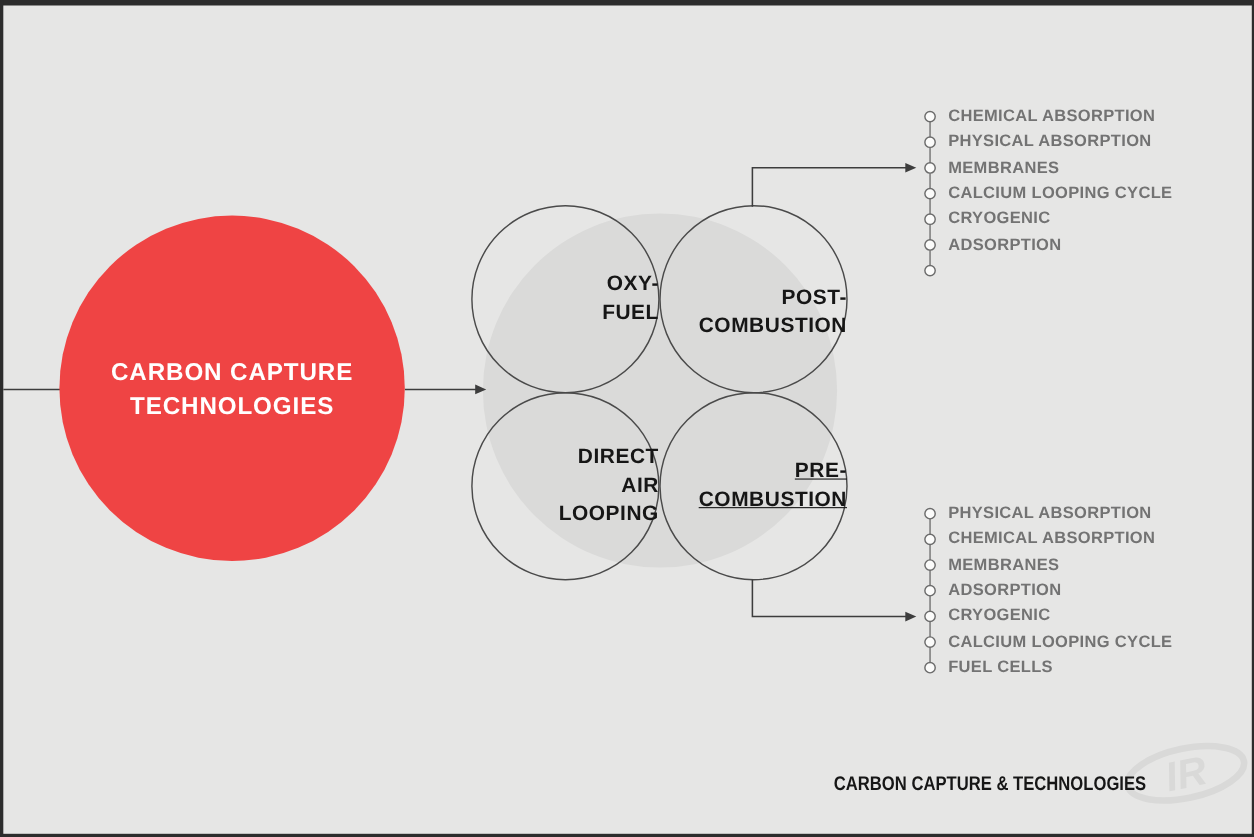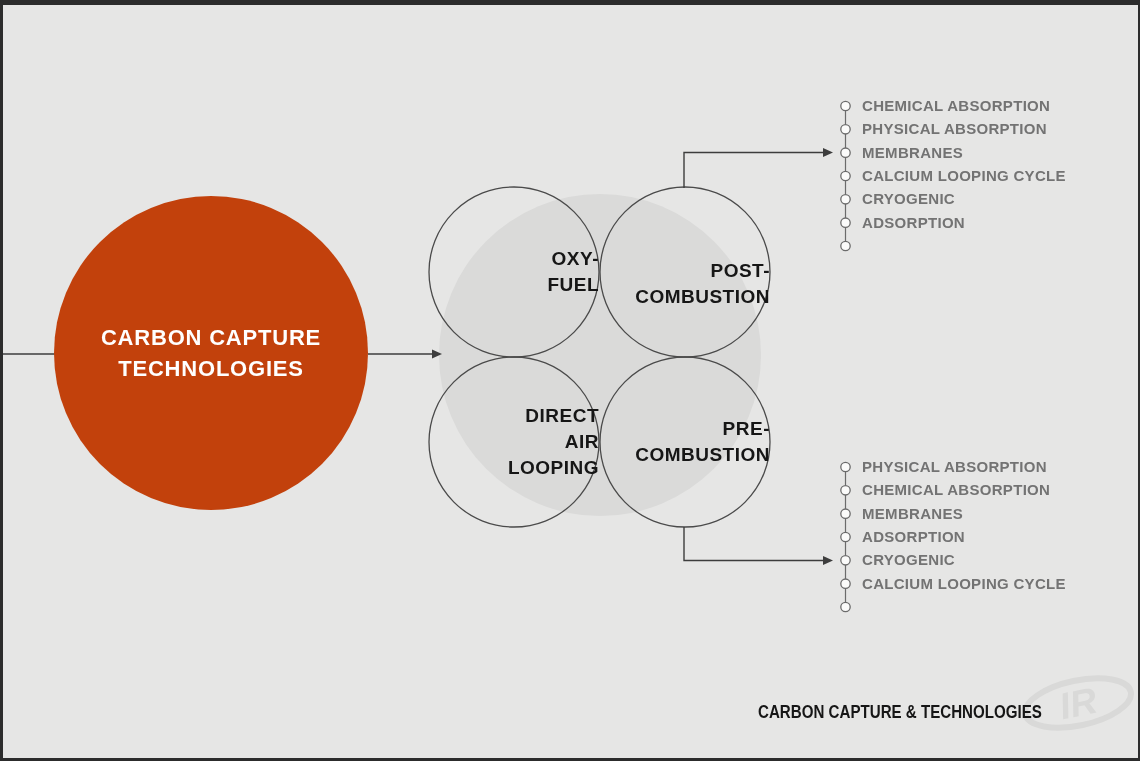--- a/index.html
+++ b/index.html
@@ -12,38 +12,38 @@
   .frame-top{position:absolute;left:0;top:0;width:1140px;height:5px;background:#2c2c2c;}
   .frame-left{position:absolute;left:0;top:0;width:3px;height:761px;background:#2c2c2c;}
   .frame-right{position:absolute;right:0;top:0;width:2px;height:761px;background:#2c2c2c;}
   .frame-bottom{position:absolute;left:0;bottom:0;width:1140px;height:3px;background:#2c2c2c;}
 
   .overlay{position:absolute;left:0;top:0;z-index:1;}
 
   
   .root-circle{
     position:absolute;left:54px;top:196px;width:314px;height:314px;border-radius:50%;
-    background:#c2410c;display:flex;align-items:center;justify-content:center;z-index:2;
+    background:#ef4444;display:flex;align-items:center;justify-content:center;z-index:2;
   }
   .root-circle .root-label{
     width:250px;text-align:center;color:#ffffff;font-weight:700;
     font-size:22px;line-height:31px;letter-spacing:0.8px;
   }
 
   
   .cat-label{
     position:absolute;width:170px;height:170px;z-index:2;
     display:flex;flex-direction:column;align-items:flex-end;justify-content:center;
     color:#161616;font-weight:700;font-size:19px;line-height:26px;letter-spacing:0.5px;
     text-align:center;
   }
   .cat-oxy{left:429px;top:187px;}
   .cat-post{left:600px;top:199px;}
   .cat-dac{left:429px;top:357px;}
-  .cat-pre{left:600px;top:357px;}
+  .cat-pre{left:600px;top:357px;text-decoration:underline;}
 
   
   .tech-list{position:absolute;left:862px;z-index:2;}
   .tech-list-top{top:94px;}
   .tech-list-bottom{top:455px;}
   .tech-row{height:23.34px;line-height:23.34px;white-space:nowrap;}
   .tech-row span{
     color:#737373;font-weight:700;font-size:15px;letter-spacing:0.3px;
   }
 
@@ -139,20 +139,21 @@
     <div class="tech-row"><span>ADSORPTION</span></div>
   </div>
 
   <div class="tech-list tech-list-bottom">
     <div class="tech-row"><span>PHYSICAL ABSORPTION</span></div>
     <div class="tech-row"><span>CHEMICAL ABSORPTION</span></div>
     <div class="tech-row"><span>MEMBRANES</span></div>
     <div class="tech-row"><span>ADSORPTION</span></div>
     <div class="tech-row"><span>CRYOGENIC</span></div>
     <div class="tech-row"><span>CALCIUM LOOPING CYCLE</span></div>
+    <div class="tech-row"><span>FUEL CELLS</span></div>
   </div>
 
   <svg class="logo" width="130" height="64" viewBox="0 0 130 64">
     <g transform="rotate(-12 58 29)">
       <ellipse cx="58" cy="29" rx="54" ry="22.5" fill="none" stroke="#d9d9d8" stroke-width="6"></ellipse>
       <text x="58" y="42" text-anchor="middle" font-style="italic" font-weight="bold" font-family="Liberation Sans, DejaVu Sans, sans-serif" font-size="37" fill="#d9d9d8">IR</text>
     </g>
   </svg>
 
   <div class="caption">CARBON CAPTURE &amp; TECHNOLOGIES</div>

